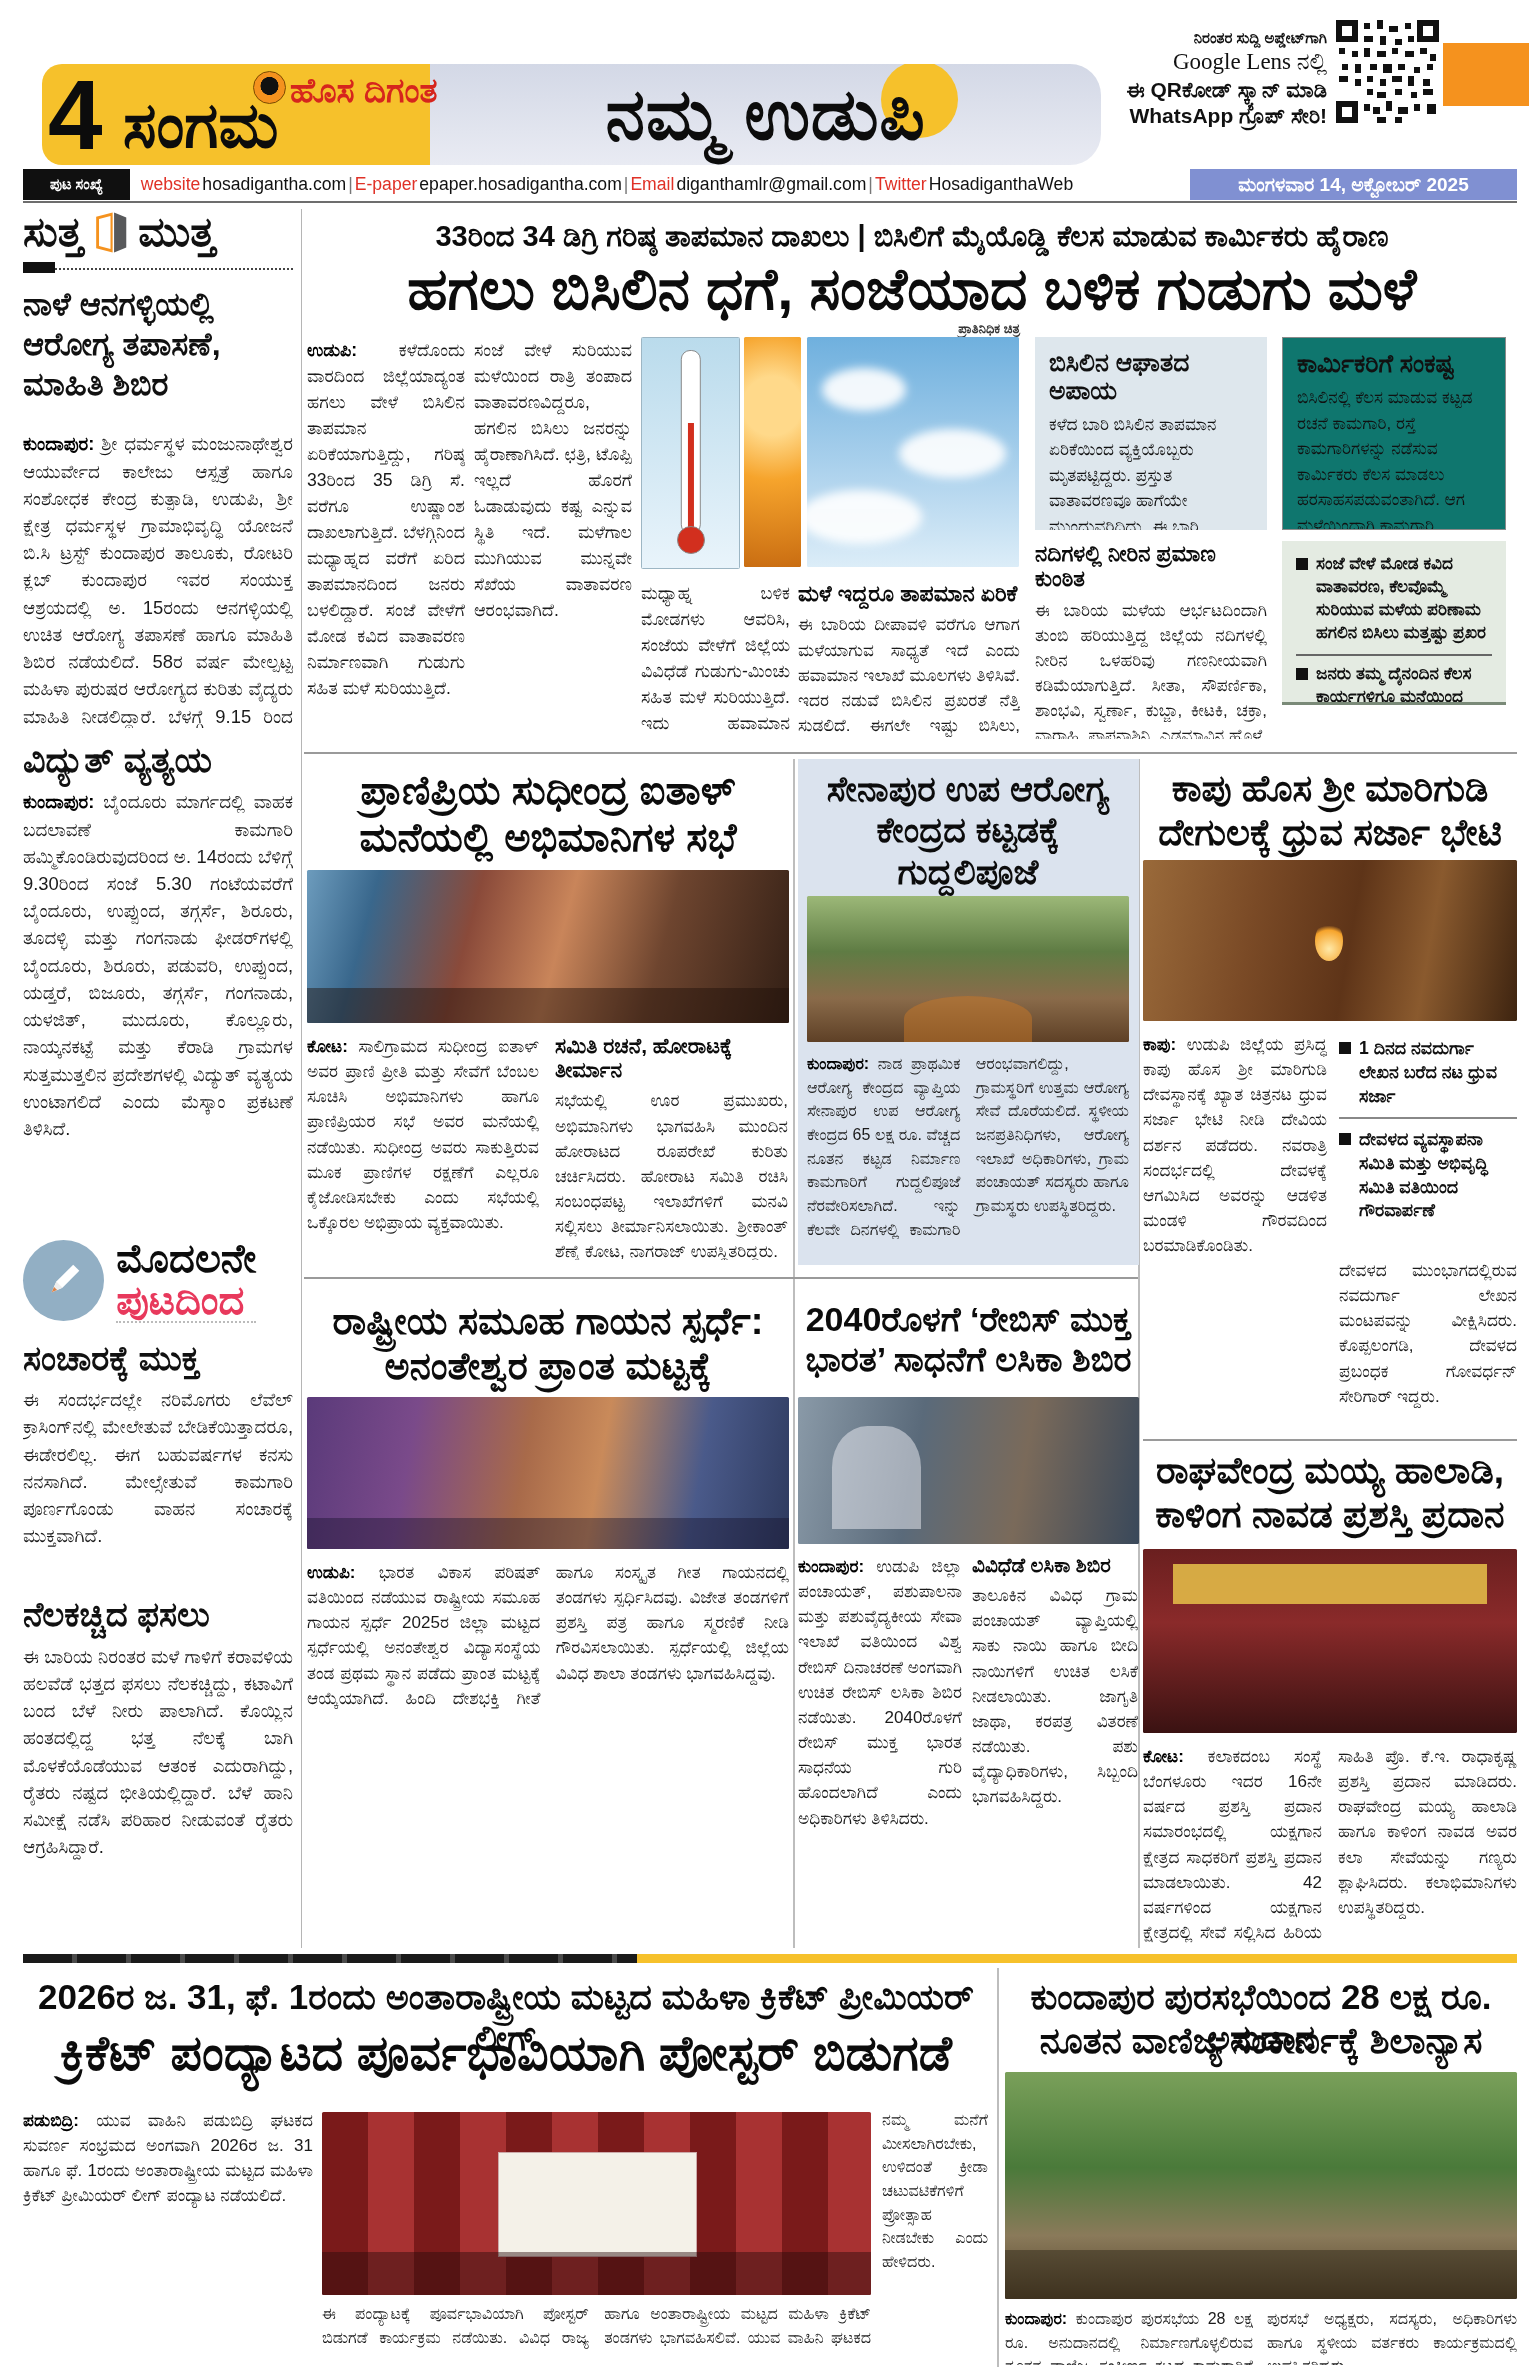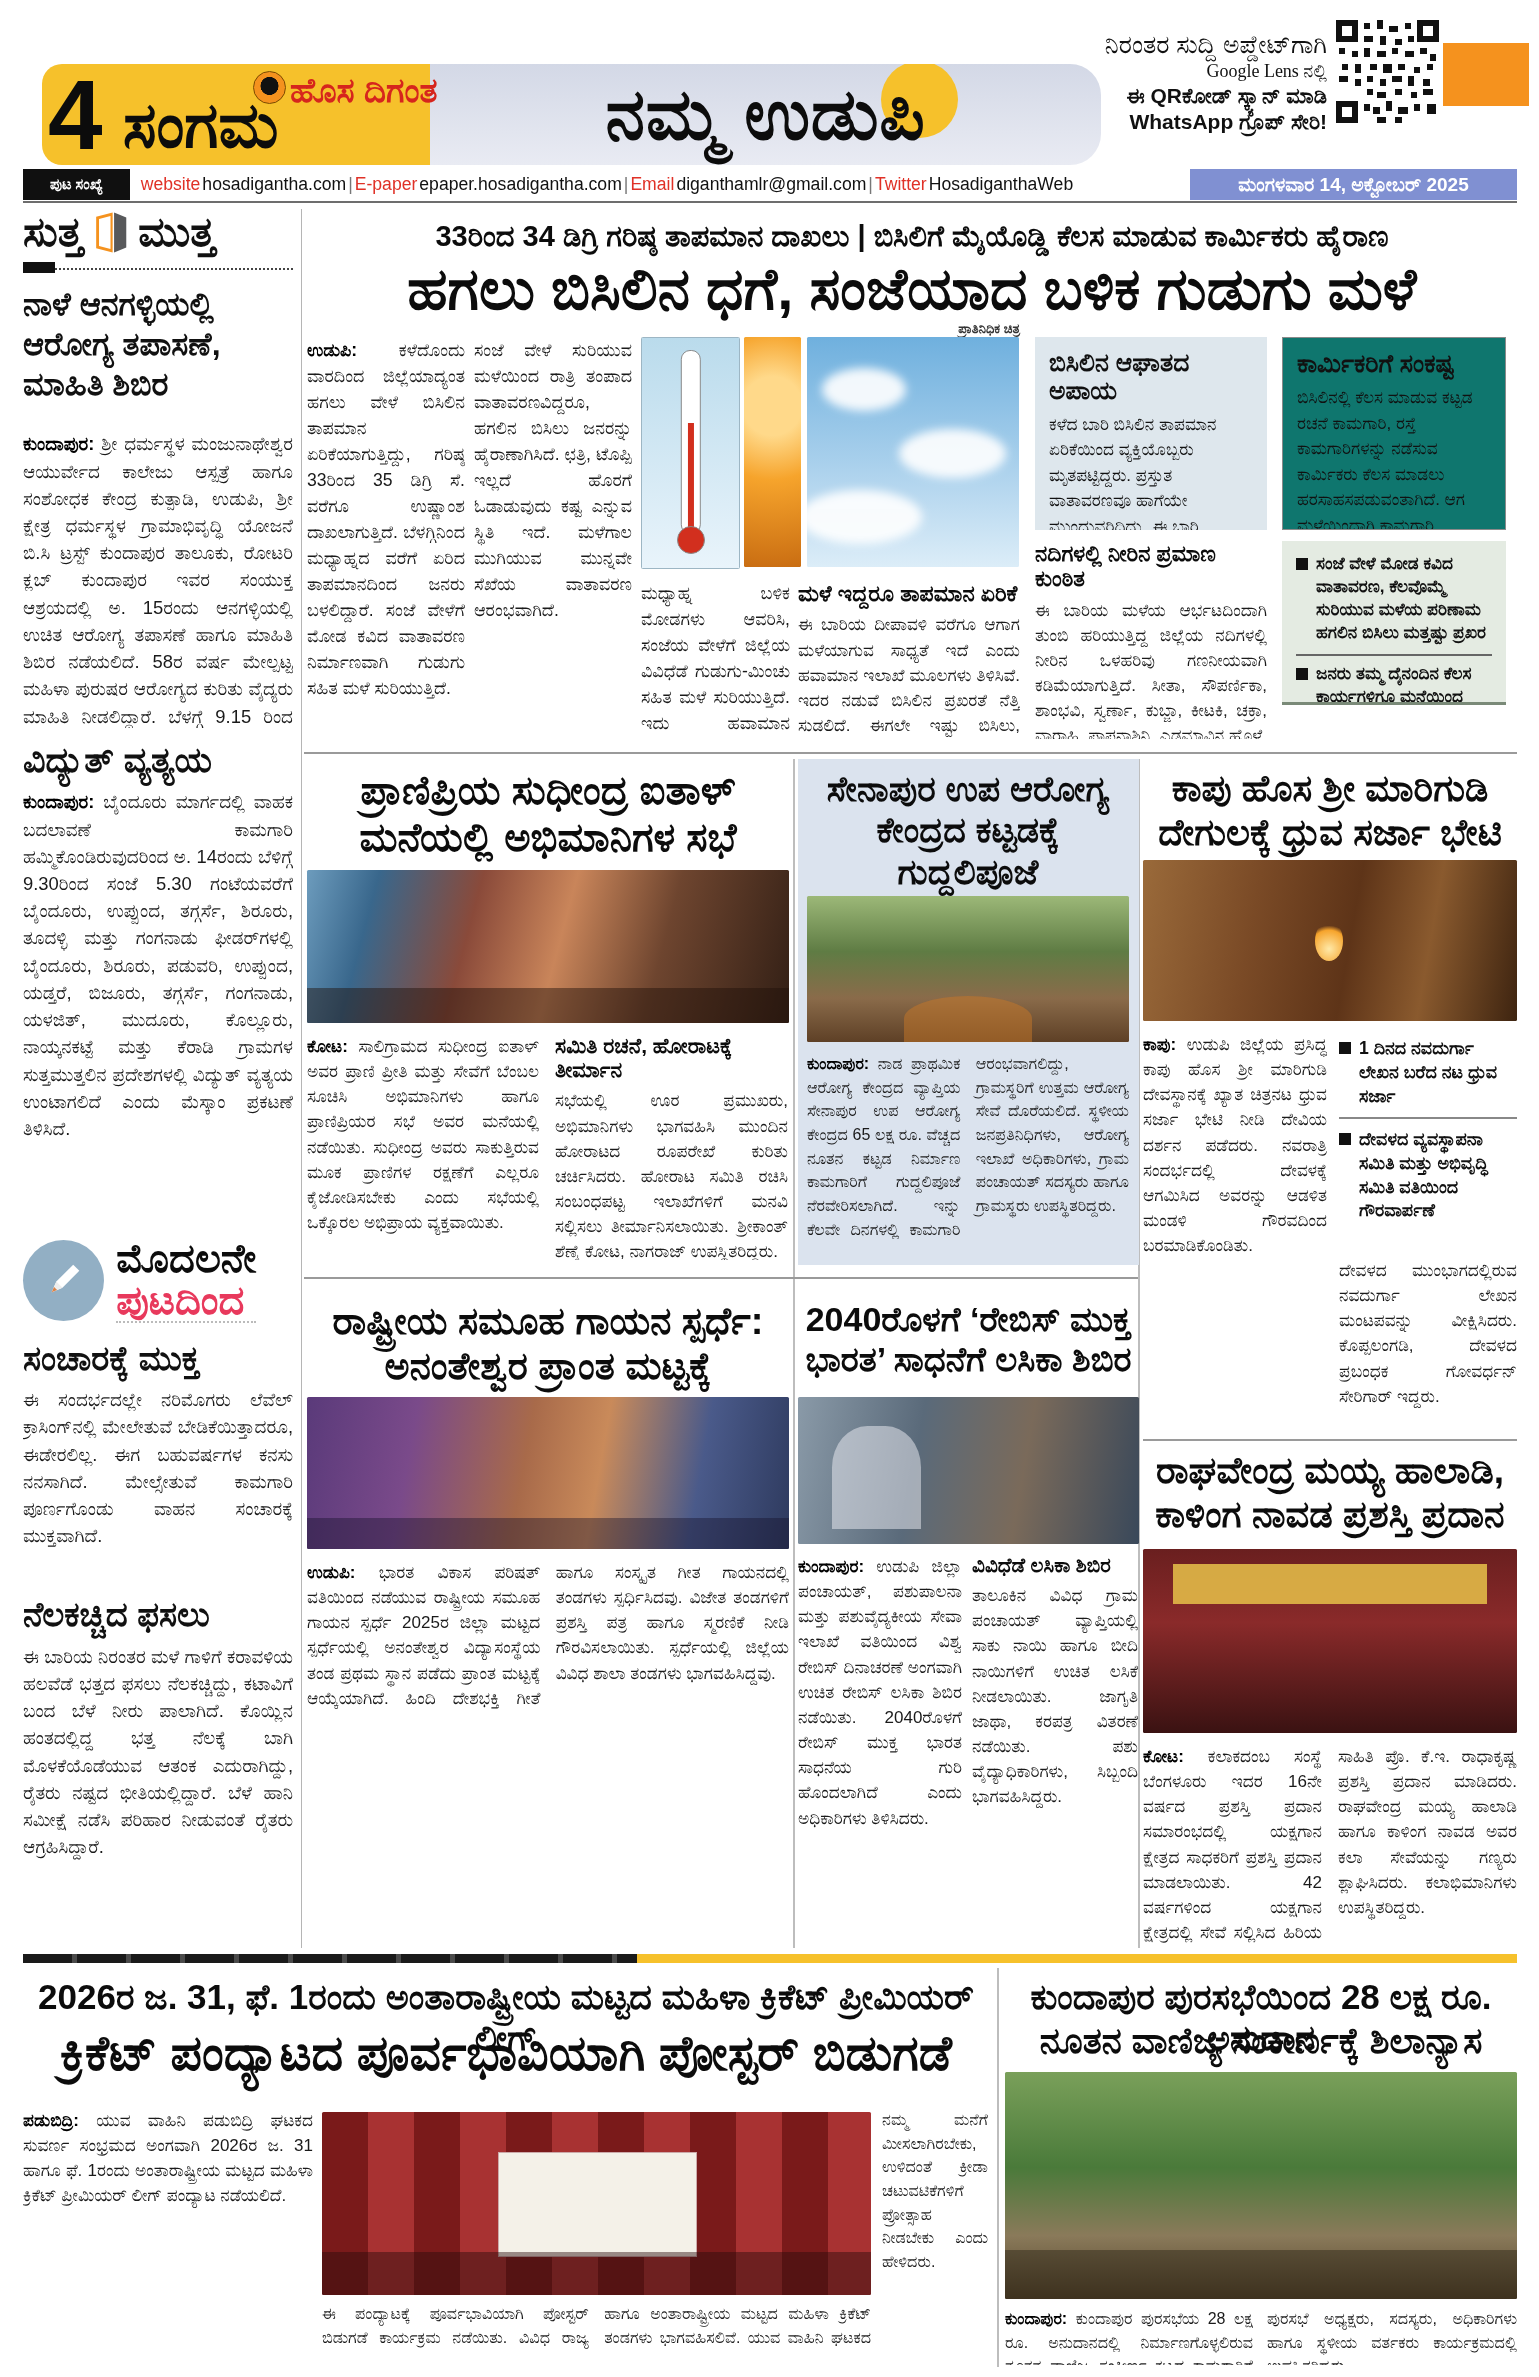--- a/index.html
+++ b/index.html
@@ -37,22 +37,22 @@
     <div class="abs" style="left:430px;top:64px;width:671px;height:101px;background:linear-gradient(#D3D8E6,#E9EBF3);border-radius:0 31px 31px 0;overflow:hidden;">
       <div class="abs" style="left:451px;top:-3.1px;width:77px;height:77px;border-radius:50%;background:#F6C12B;"></div>
       <div class="abs hl" style="left:0;top:9.2px;width:671px;font-size:71px;letter-spacing:0.8px;">ನಮ್ಮ ಉಡುಪಿ</div>
     </div>
     <div class="abs" style="left:253px;top:71px;width:31px;height:31px;border-radius:50%;background:radial-gradient(circle at 50% 45%,#111 0 38%,#F5921E 40% 100%);border:1.5px solid #7a4a00;"></div>
     <div class="abs" style="left:290px;top:71px;font-size:34px;font-weight:bold;color:#D6251D;">ಹೊಸ ದಿಗಂತ</div>
     <div class="abs" style="left:48px;top:66px;font-size:98px;font-weight:bold;color:#0c0c0c;line-height:1;">4</div>
     <div class="abs" style="left:123px;top:94px;font-size:63px;font-weight:bold;color:#0c0c0c;line-height:1;">ಸಂಗಮ</div>
 
     <div class="abs" style="left:1005px;top:29px;width:322px;height:115px;text-align:right;line-height:1.25;">
-      <div style="font-size:25px;font-weight:normal;">ನಿರಂತರ ಸುದ್ದಿ ಅಪ್ಡೇಟ್‌ಗಾಗಿ</div>
-      <div style="font-size:18px;font-family:'Liberation Serif','DejaVu Serif',serif;">Google Lens ನಲ್ಲಿ</div>
+      <div style="font-size:15px;font-weight:bold;">ನಿರಂತರ ಸುದ್ದಿ ಅಪ್ಡೇಟ್‌ಗಾಗಿ</div>
+      <div style="font-size:23px;font-family:'Liberation Serif','DejaVu Serif',serif;">Google Lens ನಲ್ಲಿ</div>
       <div style="font-size:21px;font-weight:bold;">ಈ QRಕೋಡ್ ಸ್ಕ್ಯಾನ್ ಮಾಡಿ</div>
       <div style="font-size:21px;font-weight:bold;">WhatsApp ಗ್ರೂಪ್ ಸೇರಿ!</div>
     </div>
 
     <svg class="abs" style="left:1336px;top:20px;width:103px;height:103px;" viewBox="0 0 33 33" shape-rendering="crispEdges">
       <rect width="33" height="33" fill="#fff"></rect>
       <g fill="#111">
         <rect x="0" y="0" width="7" height="7"></rect>
           <rect x="26" y="0" width="7" height="7"></rect>
           <rect x="0" y="26" width="7" height="7"></rect>

